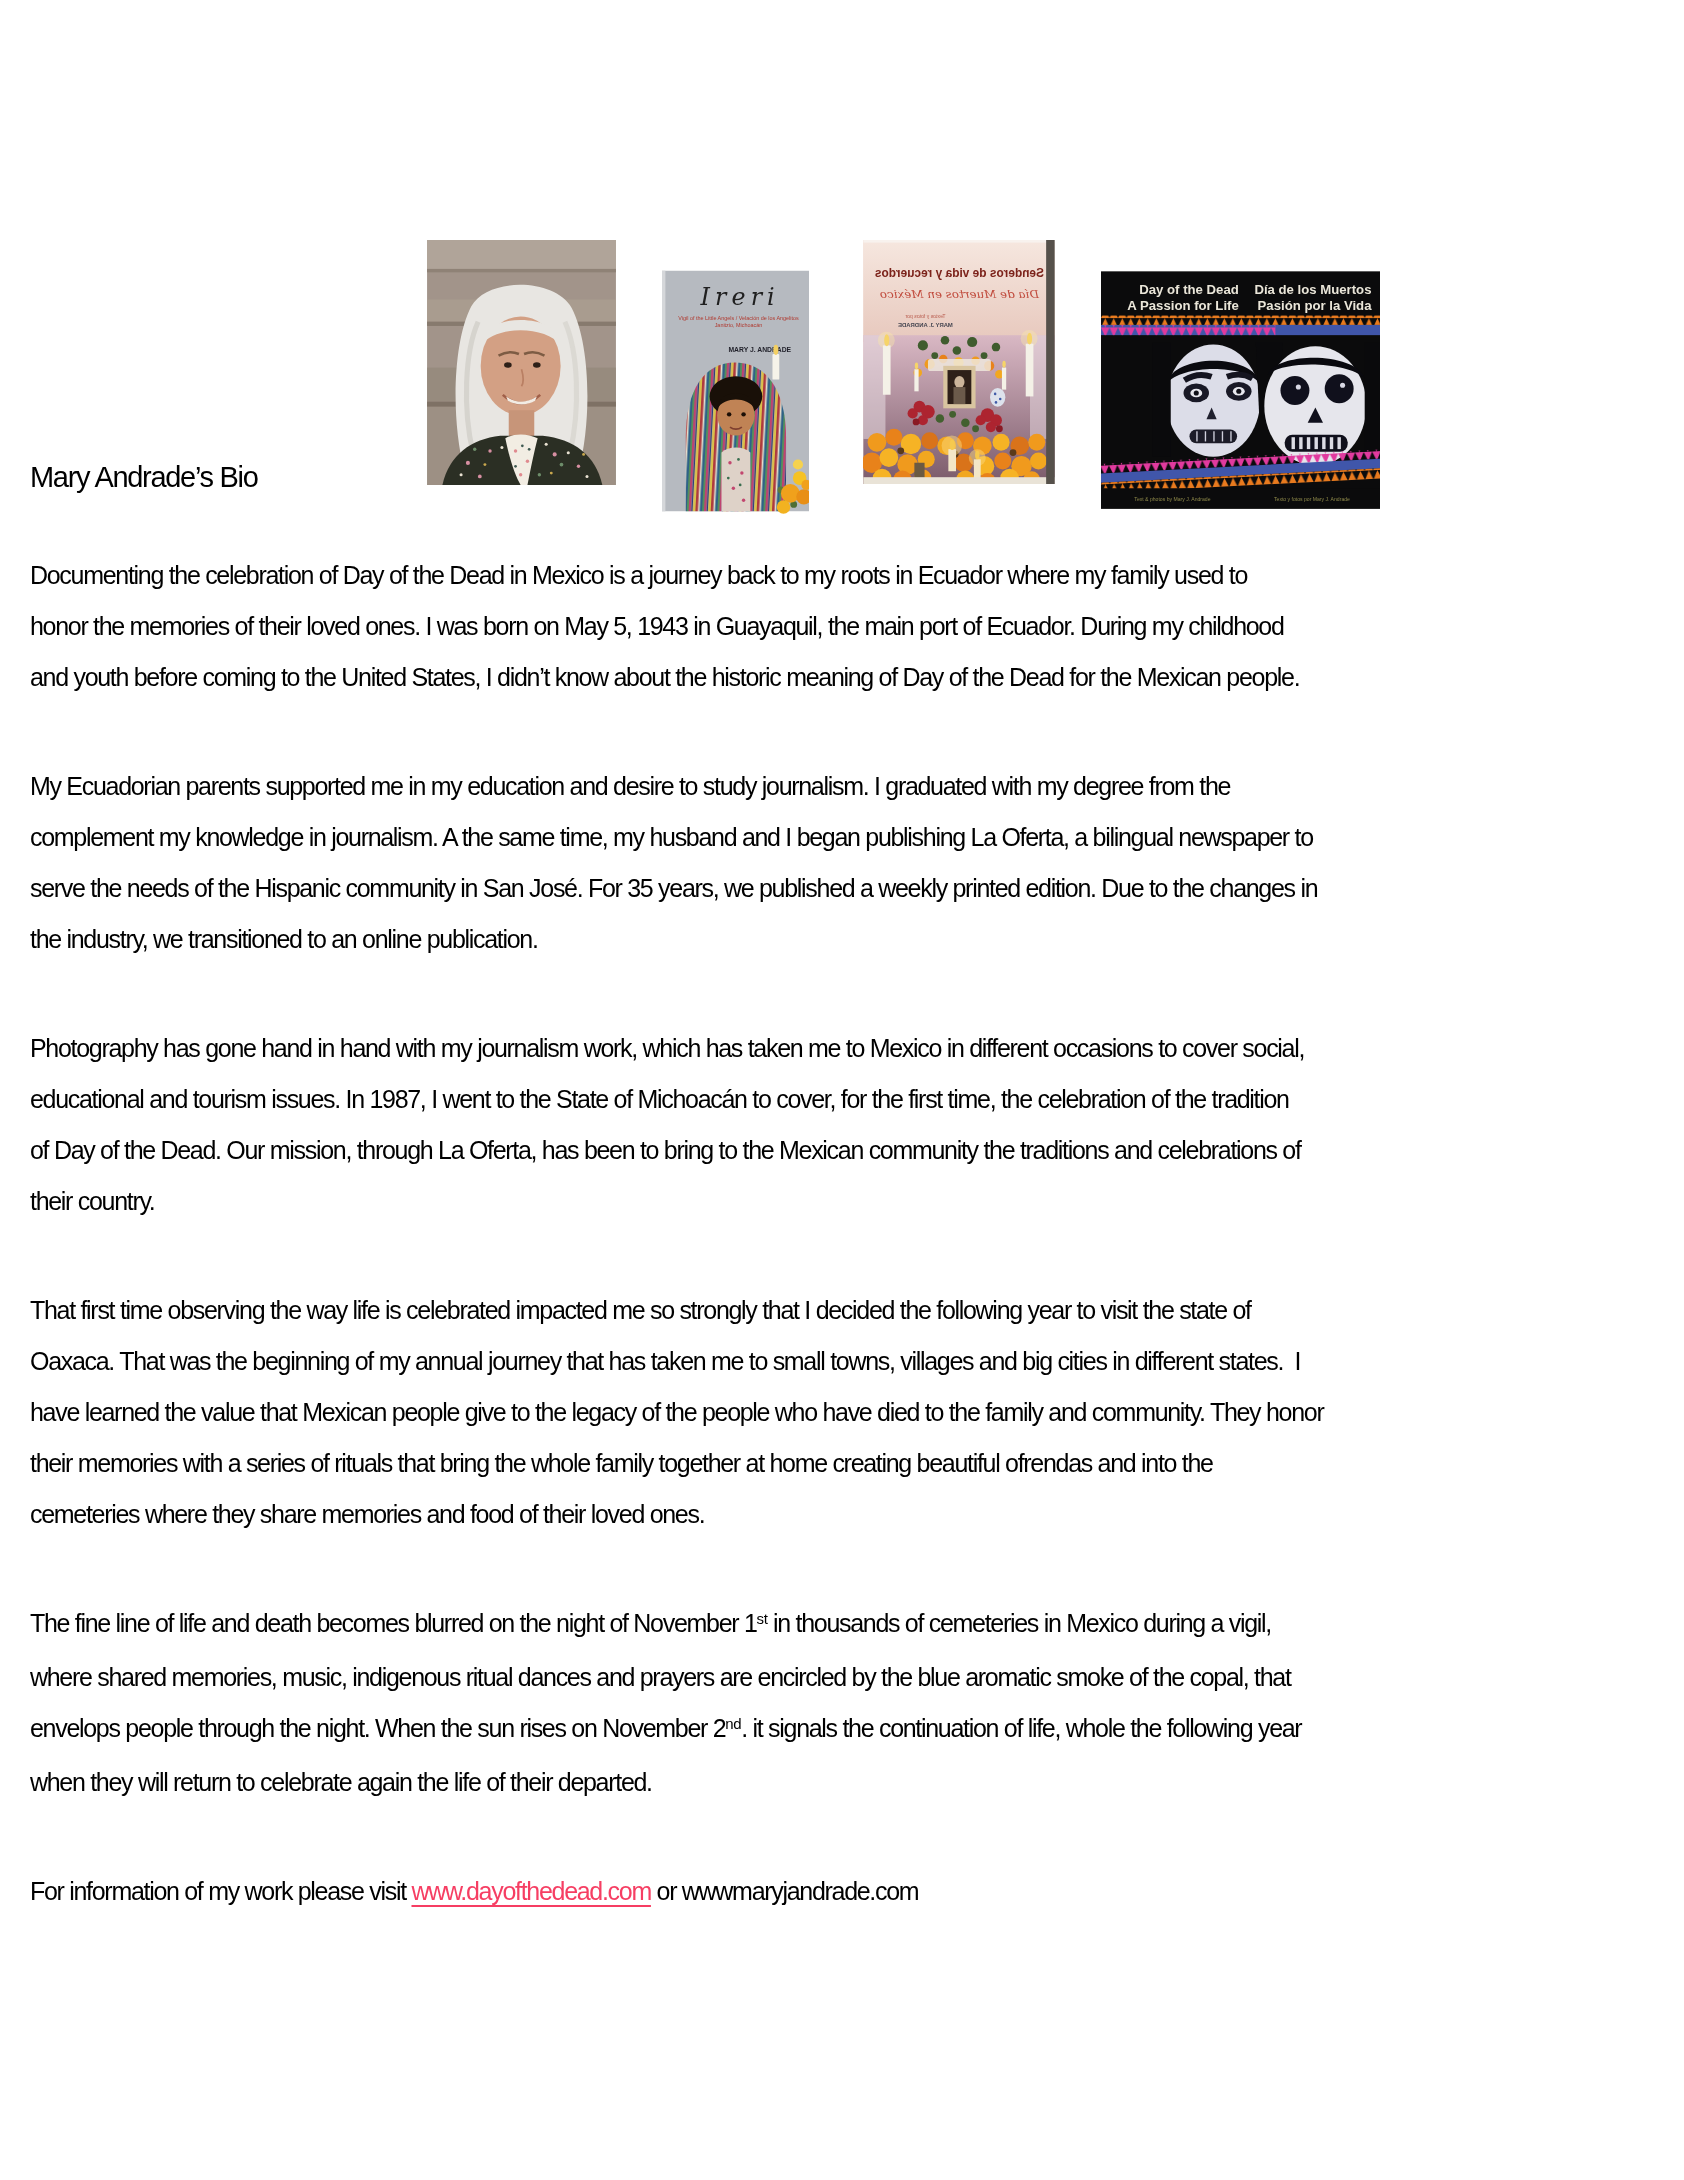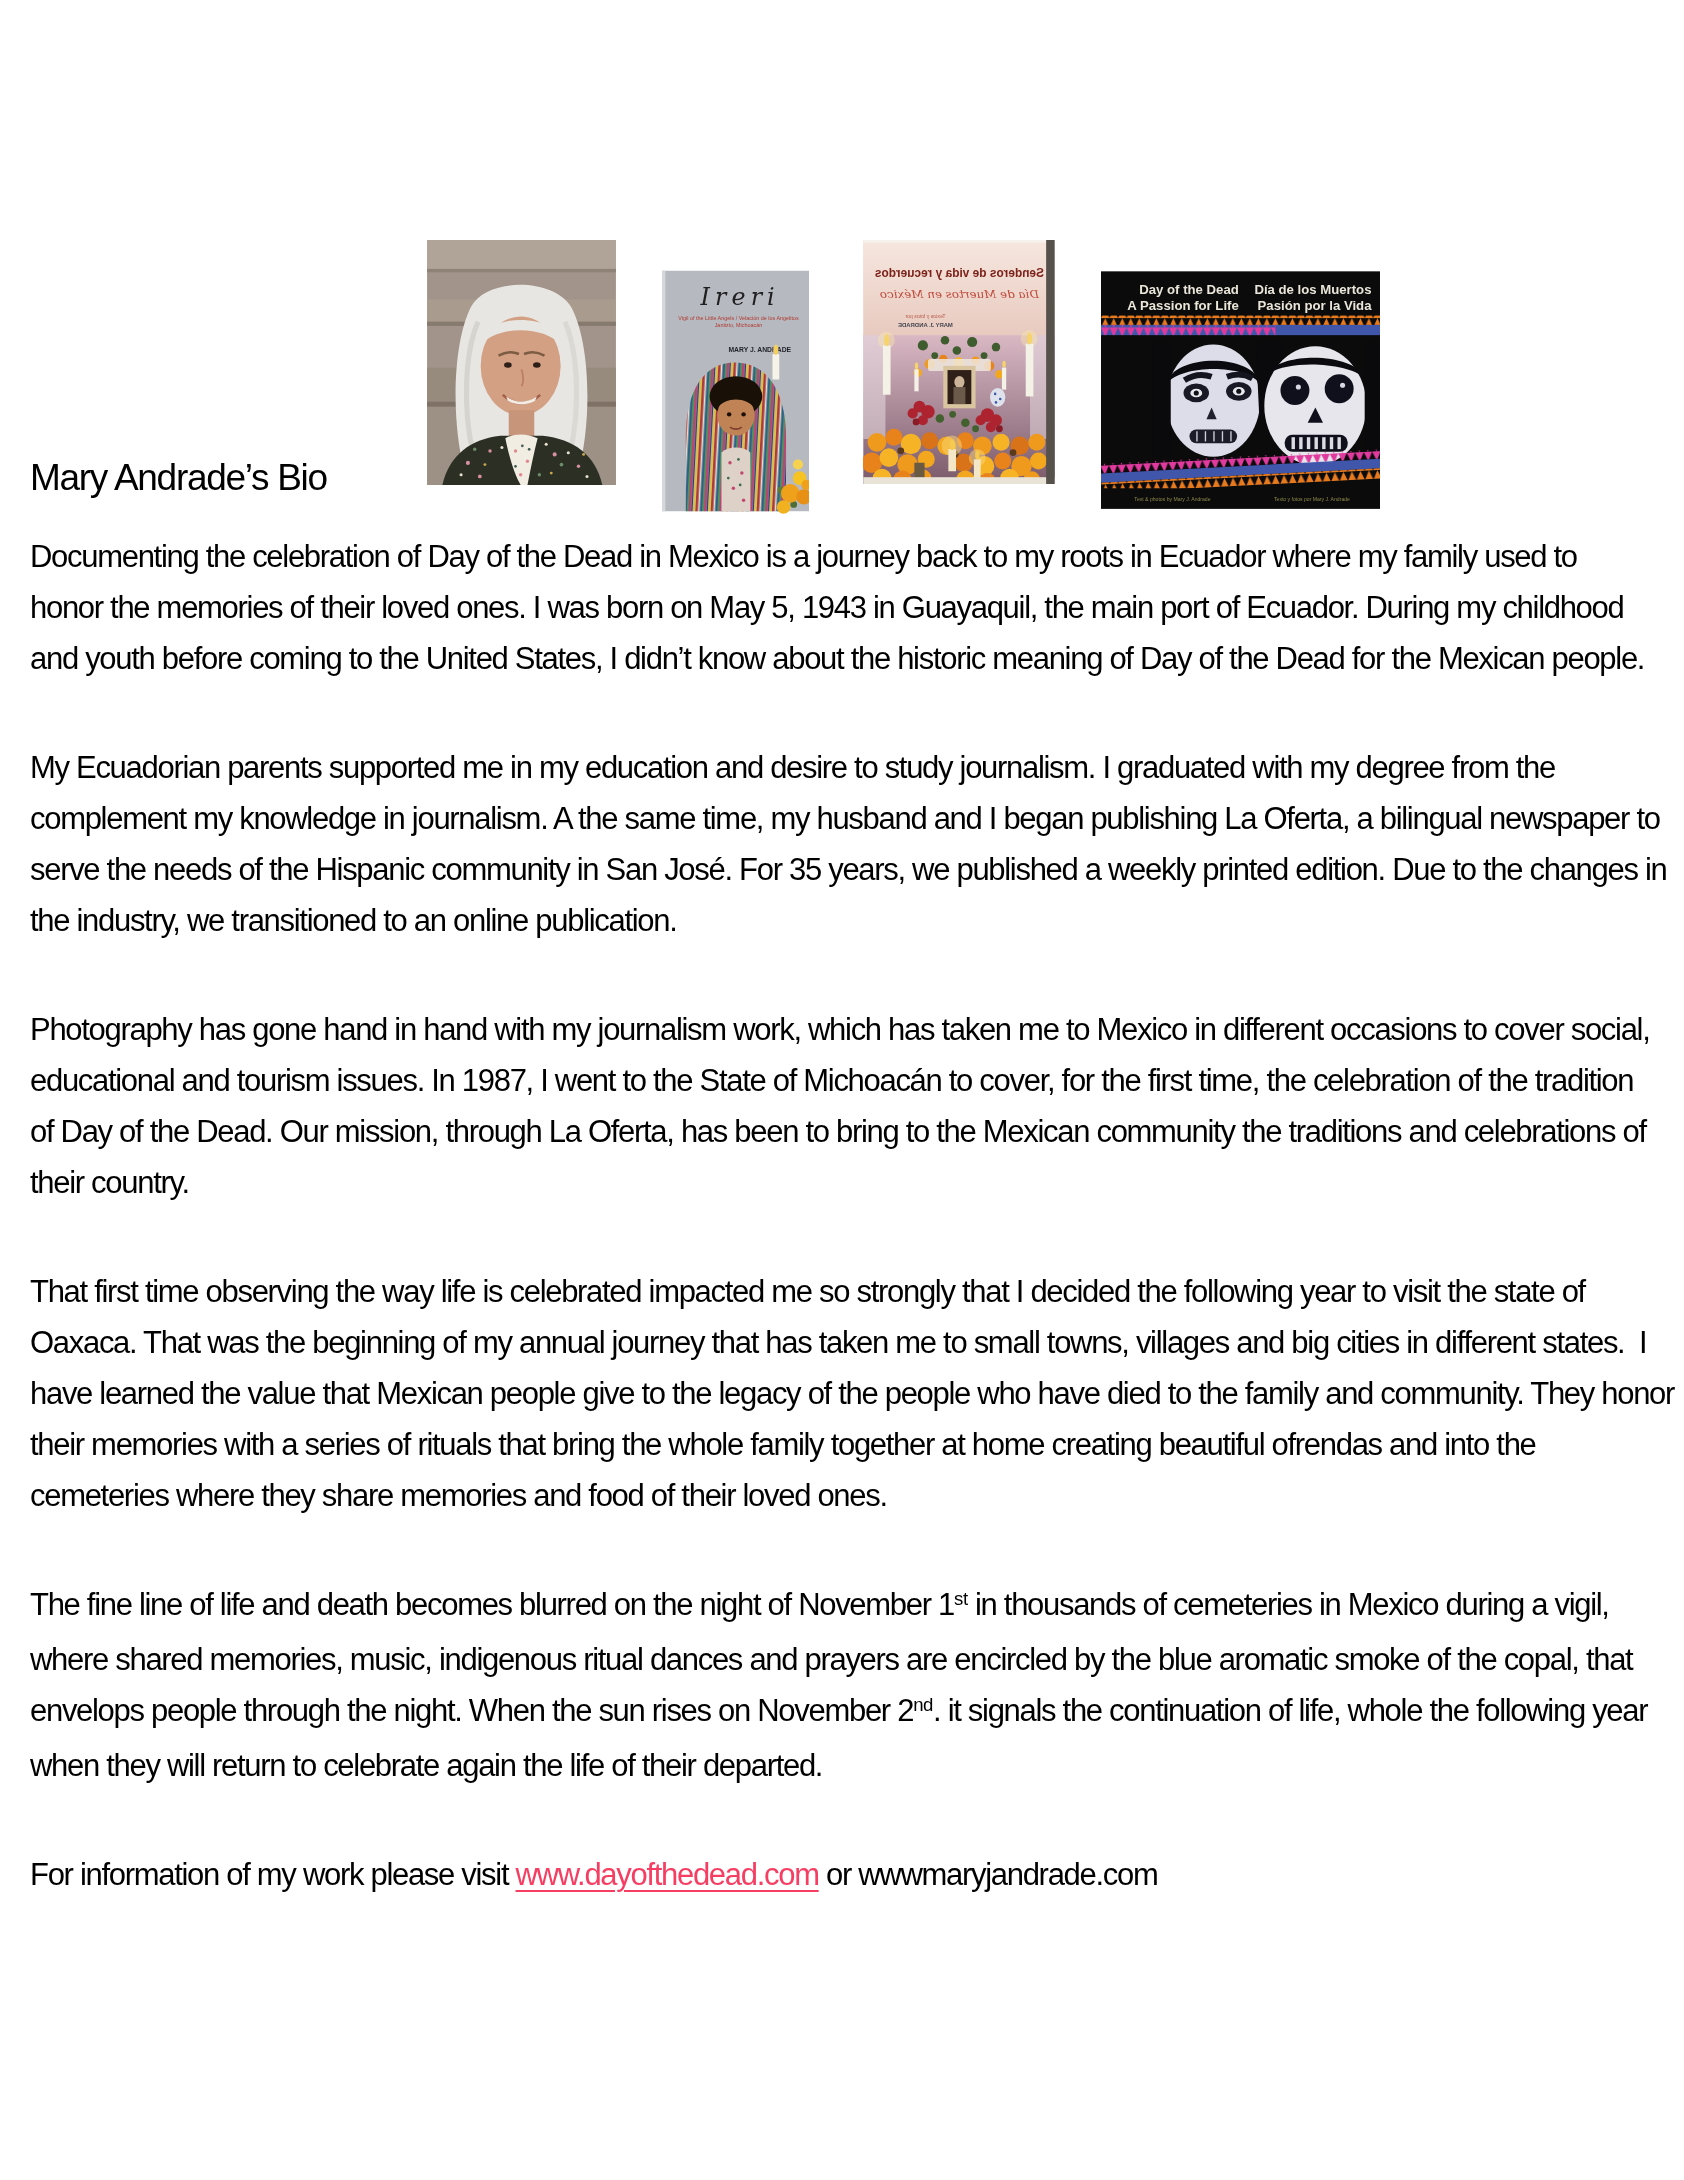--- a/index.html
+++ b/index.html
@@ -14,25 +14,25 @@
   .photo{position:absolute;}
   .photo svg{display:block;width:100%;height:100%;}
   #photo-portrait{left:427px;top:240px;width:189px;height:245px;}
   #photo-ireri{left:662px;top:241px;width:147px;height:300px;}
   #photo-senderos{left:863px;top:240px;width:192px;height:244px;}
   #photo-passion{left:1101px;top:242px;width:279px;height:296px;}
 
   
   .doc-heading{
     position:absolute;left:30px;top:452px;
-    font-size:37px;line-height:51px;letter-spacing:-1.3px;font-weight:400;
+    font-size:29px;line-height:51px;letter-spacing:-1.3px;font-weight:400;
   }
   .doc-body{
-    position:absolute;left:30px;top:531px;width:1635px;
-    font-size:31px;line-height:51px;letter-spacing:-1.3px;
+    position:absolute;left:30px;top:550px;width:1635px;
+    font-size:25px;line-height:51px;letter-spacing:-1.3px;
   }
   p.para{margin:0 0 58px 0;padding:0;}
   p.para:last-child{margin-bottom:0;}
   .line{display:block;white-space:pre;}
   sup{font-size:0.60em;letter-spacing:-0.4px;vertical-align:baseline;position:relative;top:-0.52em;}
   a.doc-link{color:#f63e63;text-decoration-color:#f63e63;text-underline-offset:5.1px;text-decoration-thickness:1.7px;}
 </style>
 </head>
 <body>
 

